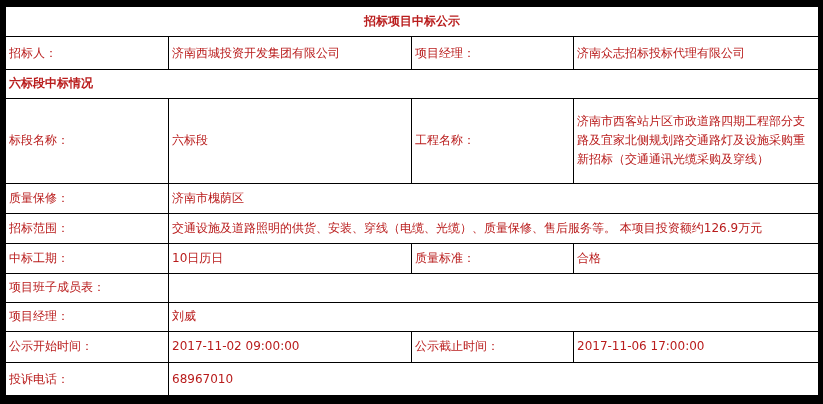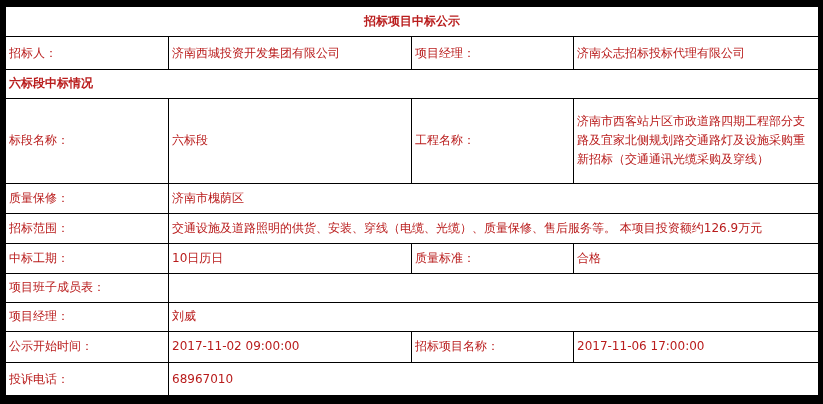--- a/index.html
+++ b/index.html
@@ -96,21 +96,21 @@
         <td>项目班子成员表：</td>
         <td colspan="3"></td>
       </tr>
       <tr class="h21">
         <td>项目经理：</td>
         <td colspan="3">刘威</td>
       </tr>
       <tr class="h23">
         <td>公示开始时间：</td>
         <td>2017-11-02 09:00:00</td>
-        <td>招标项目名称：</td>
+        <td>公示截止时间：</td>
         <td>2017-11-06 17:00:00</td>
       </tr>
       <tr class="h24">
         <td>投诉电话：</td>
         <td colspan="3">68967010</td>
       </tr>
     </tbody>
   </table>
 </div>
 

